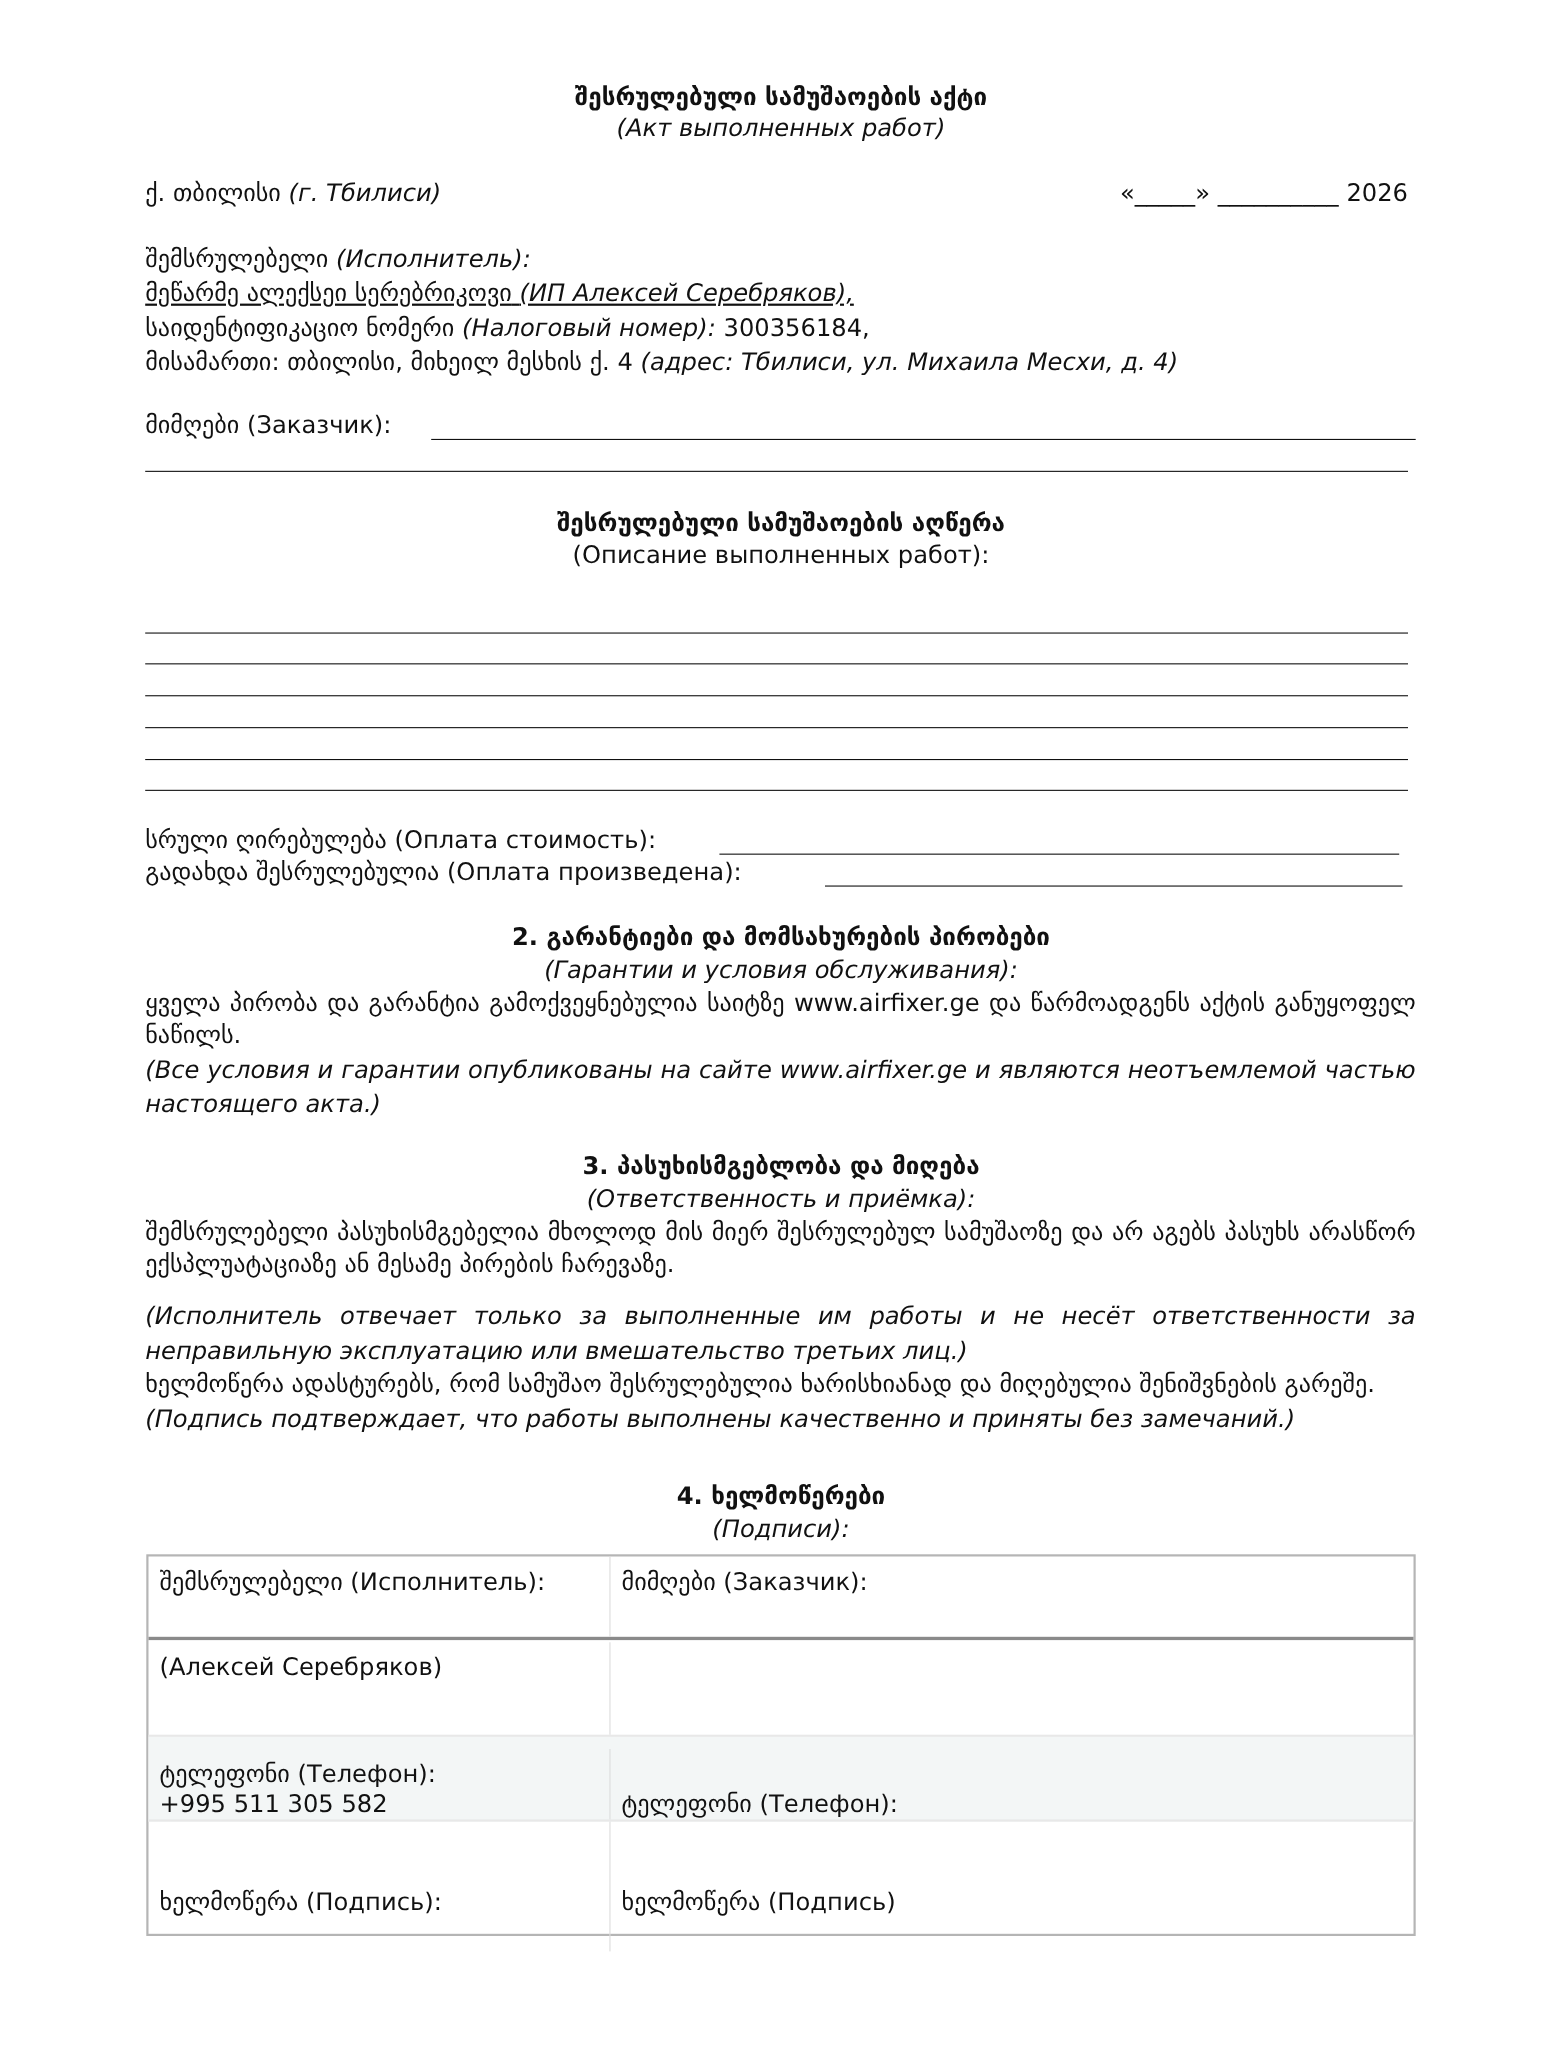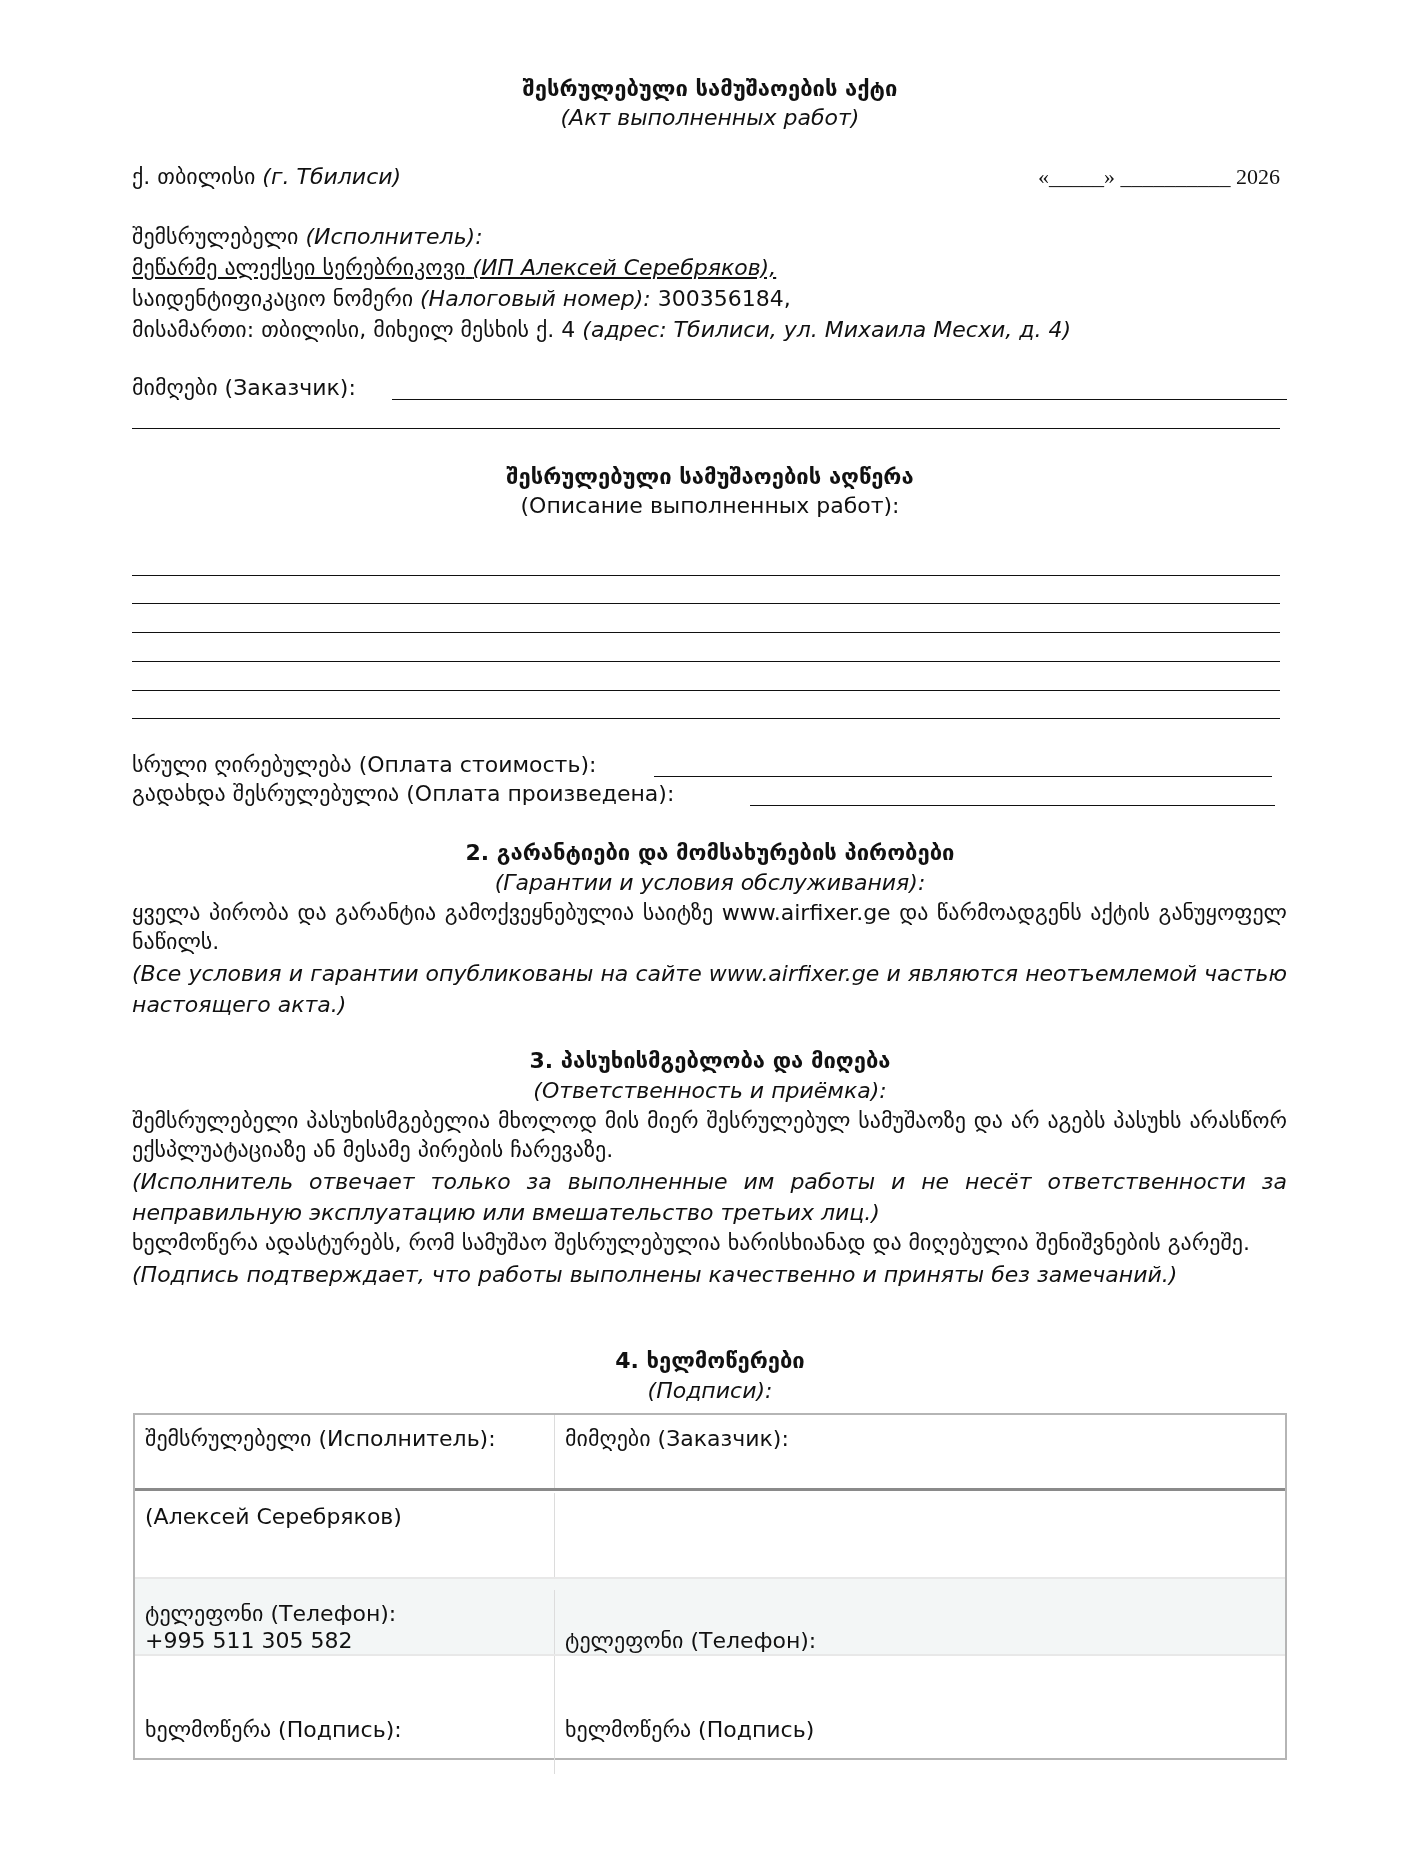--- a/index.html
+++ b/index.html
@@ -47,21 +47,21 @@
 
 <div class="page">
 
   <div class="abs center txt b" style="top:74px;">შესრულებული სამუშაოების აქტი</div>
   <div class="abs center txt it" style="top:103px;">(Акт выполненных работ)</div>
 
   <div class="abs txt" style="left:132px; top:162px;">
     <span>ქ. თბილისი</span>
     <span class="it">(г. Тбилиси)</span>
   </div>
-  <div class="abs txt" style="right:140px; top:162px;font-family:Liberation Serif, serif;">«_____» __________ 2026</div>
+  <div class="abs txt" style="right:140px; top:162px;">«_____» __________ 2026</div>
 
   <div class="abs txt" style="left:132px; top:222px;">
     <span>შემსრულებელი</span>
     <span class="it">(Исполнитель):</span>
   </div>
   <div class="abs txt" style="left:132px; top:253px;text-decoration:underline;">
     <span>მეწარმე ალექსეი სერებრიკოვი</span>
     <span class="it">(ИП Алексей Серебряков),</span>
   </div>
   <div class="abs txt" style="left:132px; top:284px;">
@@ -96,21 +96,21 @@
   <div class="abs center txt it" style="top:868px;">(Гарантии и условия обслуживания):</div>
   <div class="para" style="top:898px;">
     <span class="ka" style="line-height:29px;">ყველა პირობა და გარანტია გამოქვეყნებულია საიტზე www.airfixer.ge და წარმოადგენს აქტის განუყოფელ ნაწილს.</span>
     <span class="ru" style="line-height:31px; margin-top:2px;">(Все условия и гарантии опубликованы на сайте www.airfixer.ge и являются неотъемлемой частью настоящего акта.)</span>
   </div>
 
   <div class="abs center txt b" style="top:1046px;">3. პასუხისმგებლობა და მიღება</div>
   <div class="abs center txt it" style="top:1076px;">(Ответственность и приёмка):</div>
   <div class="para" style="top:1106px;">
     <span class="ka" style="line-height:29px;">შემსრულებელი პასუხისმგებელია მხოლოდ მის მიერ შესრულებულ სამუშაოზე და არ აგებს პასუხს არასწორ ექსპლუატაციაზე ან მესამე პირების ჩარევაზე.</span>
-    <span class="ru" style="line-height:31px; margin-top:2px;">(Исполнитель отвечает только за выполненные им работы и не несёт ответственности за неправильную эксплуатацию или вмешательство третьих лиц.)</span>
+    <span class="ru" style="line-height:31px; margin-top:18px;">(Исполнитель отвечает только за выполненные им работы и не несёт ответственности за неправильную эксплуатацию или вмешательство третьих лиц.)</span>
     <span class="ka" style="line-height:29px;">ხელმოწერა ადასტურებს, რომ სამუშაო შესრულებულია ხარისხიანად და მიღებულია შენიშვნების გარეშე.</span>
     <span class="ru" style="line-height:31px; margin-top:2px;">(Подпись подтверждает, что работы выполнены качественно и приняты без замечаний.)</span>
   </div>
 
   <div class="abs center txt b" style="top:1346px;">4. ხელმოწერები</div>
   <div class="abs center txt it" style="top:1376px;">(Подписи):</div>
 
   <div class="sig-table">
     <div class="sig-row row-h">
       <div class="sig-cell left">შემსრულებელი (Исполнитель):</div>

